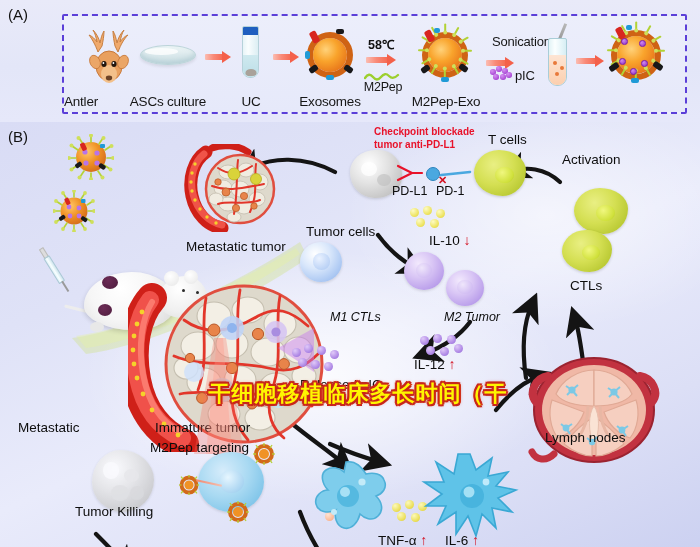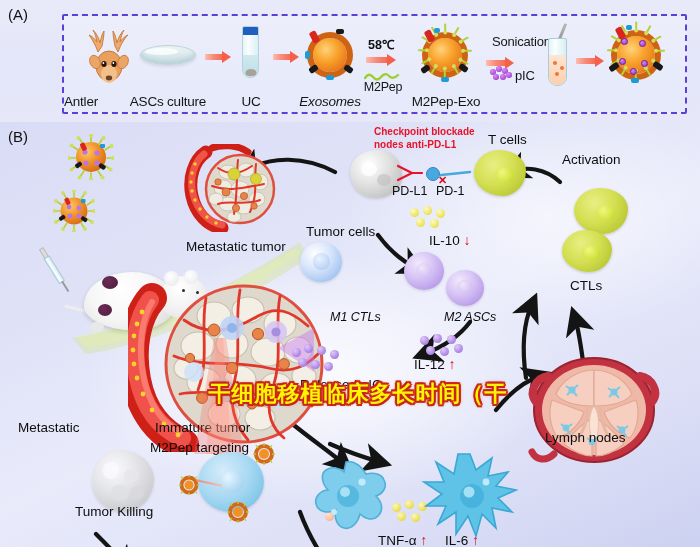--- a/index.html
+++ b/index.html
@@ -273,21 +273,21 @@
     <div class="exo" style="left:303px;top:28px;width:54px;height:54px;">
       <div class="core" style="width:34px;height:34px;"></div>
       <div class="ring" style="width:46px;height:46px;border-width:6px;"></div>
       <div class="prot" style="left:8px;top:3px;width:7px;height:12px;background:#d8261f;border-radius:2px;transform:rotate(-28deg);"></div>
       <div class="prot" style="left:33px;top:1px;width:8px;height:5px;background:#18181a;border-radius:2px;"></div>
       <div class="prot" style="left:2px;top:23px;width:5px;height:8px;background:#1f9ad6;border-radius:2px;"></div>
       <div class="prot" style="left:23px;top:47px;width:8px;height:5px;background:#1f9ad6;border-radius:2px;"></div>
       <div class="prot" style="left:41px;top:38px;width:9px;height:6px;background:#18181a;border-radius:2px;transform:rotate(35deg);"></div>
       <div class="prot" style="left:6px;top:38px;width:9px;height:6px;background:#18181a;border-radius:2px;transform:rotate(-35deg);"></div>
     </div>
-    <div class="a-caption" style="left:285px;top:94px;width:90px;text-align:center;font-style:italic;">Exosomes</div>
+    <div class="a-caption" style="left:285px;top:94px;width:90px;text-align:center;">Exosomes</div>
 
     <div class="temp-label" style="left:368px;top:36px;">58℃</div>
     <div class="ar" style="left:366px;top:55px;width:30px;">
       <div class="shaft"></div>
         <div class="head"></div>
     </div>
     <div class="m2pep-wave" style="left:364px;top:68px;">
       <svg width="38" height="11" viewBox="0 0 38 11">
         <path d="M1 7 Q5 1 9 6 T17 6 T25 5 T34 4" stroke="#9ccf2e" stroke-width="2.3" fill="none" stroke-linecap="round"></path>
       </svg>
@@ -573,21 +573,21 @@
     <div class="lbl big" style="left:186px;top:117px;">Metastatic tumor</div>
 
     <div class="tumorcell" style="left:350px;top:28px;width:52px;height:48px;">
       <div style="position:absolute;left:22%;top:24%;width:30%;height:30%;border-radius:50%;background:rgba(255,255,255,.75);"></div>
       <div style="position:absolute;left:52%;top:50%;width:26%;height:26%;border-radius:50%;background:rgba(190,190,190,.6);"></div>
     </div>
     <div class="lbl big" style="left:306px;top:102px;">Tumor cells</div>
 
     <div class="lbl red" style="left:374px;top:4px;width:140px;">
       <span>Checkpoint blockade</span><br>
-      <span>nodes anti-PD-L1</span>
+      <span>tumor anti-PD-L1</span>
     </div>
 
     <div class="pd-y" style="left:396px;top:40px;">
       <svg width="34" height="22" viewBox="0 0 34 22">
         <path d="M2 4 L16 11 L2 18" stroke="#e8122a" stroke-width="2.2" fill="none" stroke-linecap="round"></path>
         <path d="M16 11 L26 11" stroke="#e8122a" stroke-width="2.2" stroke-linecap="round"></path>
       </svg>
     </div>
     <div style="position:absolute;left:424px;top:42px;">
       <svg width="60" height="22" viewBox="0 0 60 22">
@@ -625,21 +625,21 @@
       <span>IL-10</span>
       <span class="arrow-dn">↓</span>
     </div>
 
     <div class="macro m2" style="left:404px;top:130px;width:40px;height:38px;">
       <div style="position:absolute;left:30%;top:28%;width:40%;height:40%;border-radius:50%;background:radial-gradient(circle at 36% 32%,#efe6fb,#c7aef0);"></div>
     </div>
     <div class="macro m2" style="left:446px;top:148px;width:38px;height:36px;">
       <div style="position:absolute;left:30%;top:28%;width:40%;height:40%;border-radius:50%;background:radial-gradient(circle at 36% 32%,#efe6fb,#c7aef0);"></div>
     </div>
-    <div class="lbl" style="left:444px;top:188px;font-style:italic;">M2 ASCs</div>
+    <div class="lbl" style="left:444px;top:188px;font-style:italic;">M2 Tumor</div>
 
     <div class="macro m1" style="left:300px;top:120px;width:42px;height:40px;">
       <div style="position:absolute;left:30%;top:28%;width:42%;height:42%;border-radius:50%;background:radial-gradient(circle at 36% 32%,#eaf2ff,#a9c6f2);"></div>
     </div>
     <div class="lbl" style="left:330px;top:188px;font-style:italic;">M1 CTLs</div>
 
     <div class="cytokine cy-purple" style="left:420px;top:212px;width:52px;height:26px;">
       <span style="left:0;top:2px;"></span>
         <span style="left:13px;top:0;"></span>
         <span style="left:27px;top:1px;"></span>

